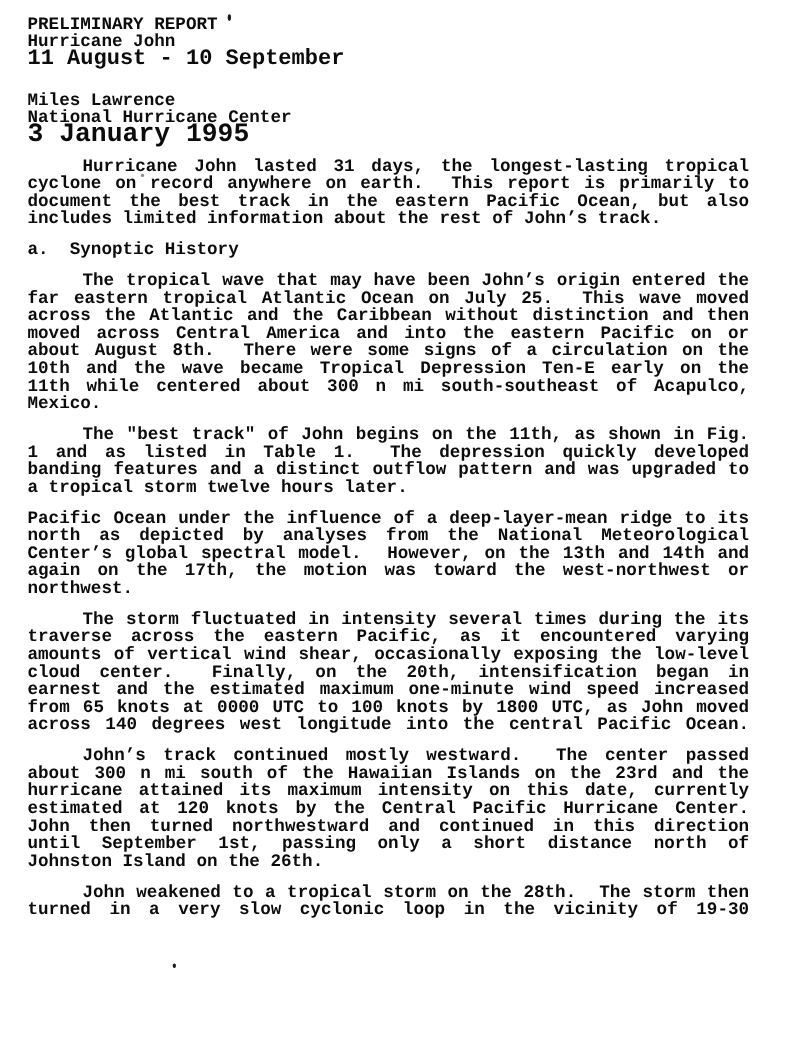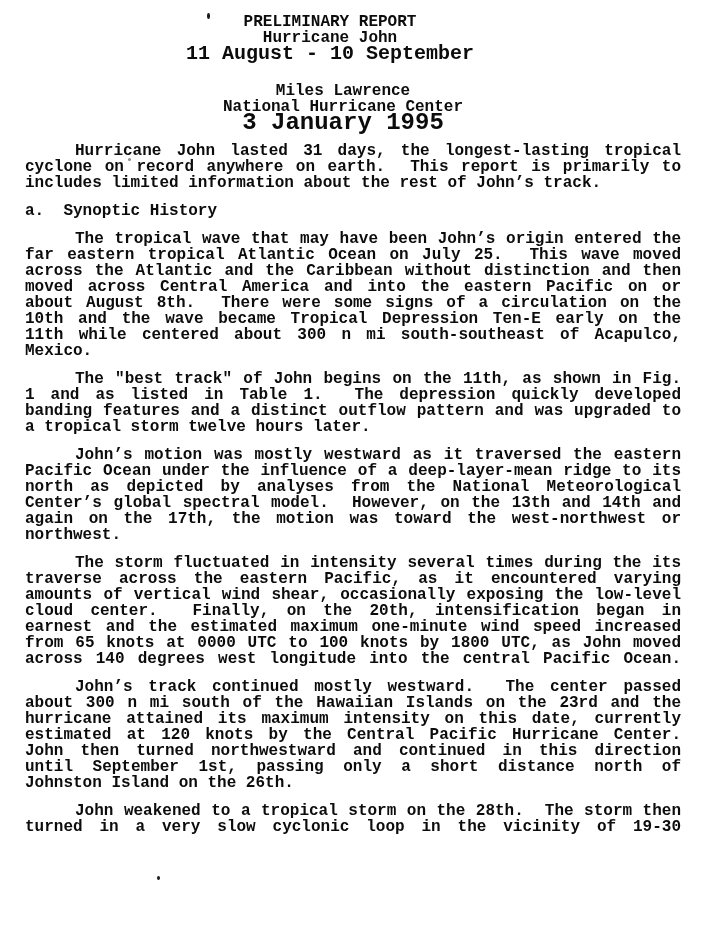--- a/index.html
+++ b/index.html
@@ -13,21 +13,21 @@
     box-sizing: border-box;
     width: 722px; height: 951px;
     padding: 14px 0 0 25px;
     font-family: "Liberation Mono", "DejaVu Sans Mono", monospace;
     font-weight: 700;
     font-size: 16px;
     line-height: 16px;
     color: #0c0c0c;
   }
   .text-col { width: 656px; }
-  .center-block { text-align: center; }
+  .center-block { }
   .title-block { padding-right: 46px; }
   .author-block { padding-right: 20px; margin-top: 21px; }
   .line-c { white-space: nowrap; }
   .fs20 { font-size: 20px; }
   .fs18 { font-size: 24px; }
   .para, .heading { margin-top: 12px; }
   .heading { text-align: left; }
   .line {
     text-align: justify;
     text-align-last: justify;
@@ -58,41 +58,41 @@
     <div class="center-block author-block">
       <div class="line-c">Miles Lawrence</div>
       <div class="line-c">National Hurricane Center</div>
       <div class="line-c fs18">3 January 1995</div>
     </div>
 
     <div id="body-blocks">
         <div class="para">
           <div class="line first">Hurricane John lasted 31 days, the longest-lasting tropical</div>
           <div class="line">cyclone on record anywhere on earth.&nbsp; This report is primarily to</div>
+          <div class="line">document the best track in the eastern Pacific Ocean, but also</div>
           <div class="line last">includes limited information about the rest of John’s track.</div>
         </div>
         <div class="heading">a.&nbsp;&nbsp;Synoptic History</div>
         <div class="para">
           <div class="line first">The tropical wave that may have been John’s origin entered the</div>
           <div class="line">far eastern tropical Atlantic Ocean on July 25.&nbsp; This wave moved</div>
           <div class="line">across the Atlantic and the Caribbean without distinction and then</div>
           <div class="line">moved across Central America and into the eastern Pacific on or</div>
           <div class="line">about August 8th.&nbsp; There were some signs of a circulation on the</div>
           <div class="line">10th and the wave became Tropical Depression Ten-E early on the</div>
           <div class="line">11th while centered about 300 n mi south-southeast of Acapulco,</div>
           <div class="line last">Mexico.</div>
         </div>
         <div class="para">
           <div class="line first">The "best track" of John begins on the 11th, as shown in Fig.</div>
           <div class="line">1 and as listed in Table 1.&nbsp; The depression quickly developed</div>
           <div class="line">banding features and a distinct outflow pattern and was upgraded to</div>
           <div class="line last">a tropical storm twelve hours later.</div>
         </div>
         <div class="para">
-          <div class="line first">John’s motion was mostly westward as it traversed the eastern</div>
           <div class="line">Pacific Ocean under the influence of a deep-layer-mean ridge to its</div>
           <div class="line">north as depicted by analyses from the National Meteorological</div>
           <div class="line">Center’s global spectral model.&nbsp; However, on the 13th and 14th and</div>
           <div class="line">again on the 17th, the motion was toward the west-northwest or</div>
           <div class="line last">northwest.</div>
         </div>
         <div class="para">
           <div class="line first">The storm fluctuated in intensity several times during the its</div>
           <div class="line">traverse across the eastern Pacific, as it encountered varying</div>
           <div class="line">amounts of vertical wind shear, occasionally exposing the low-level</div>

